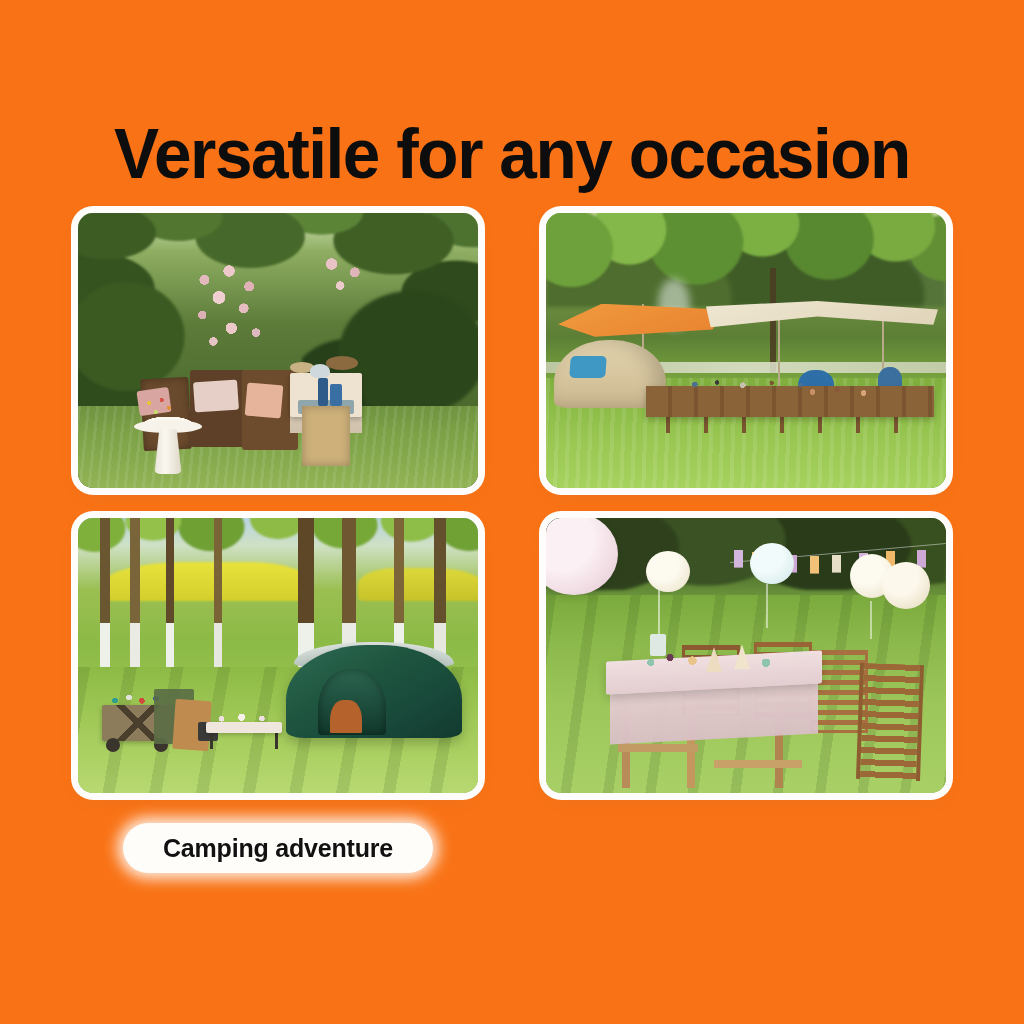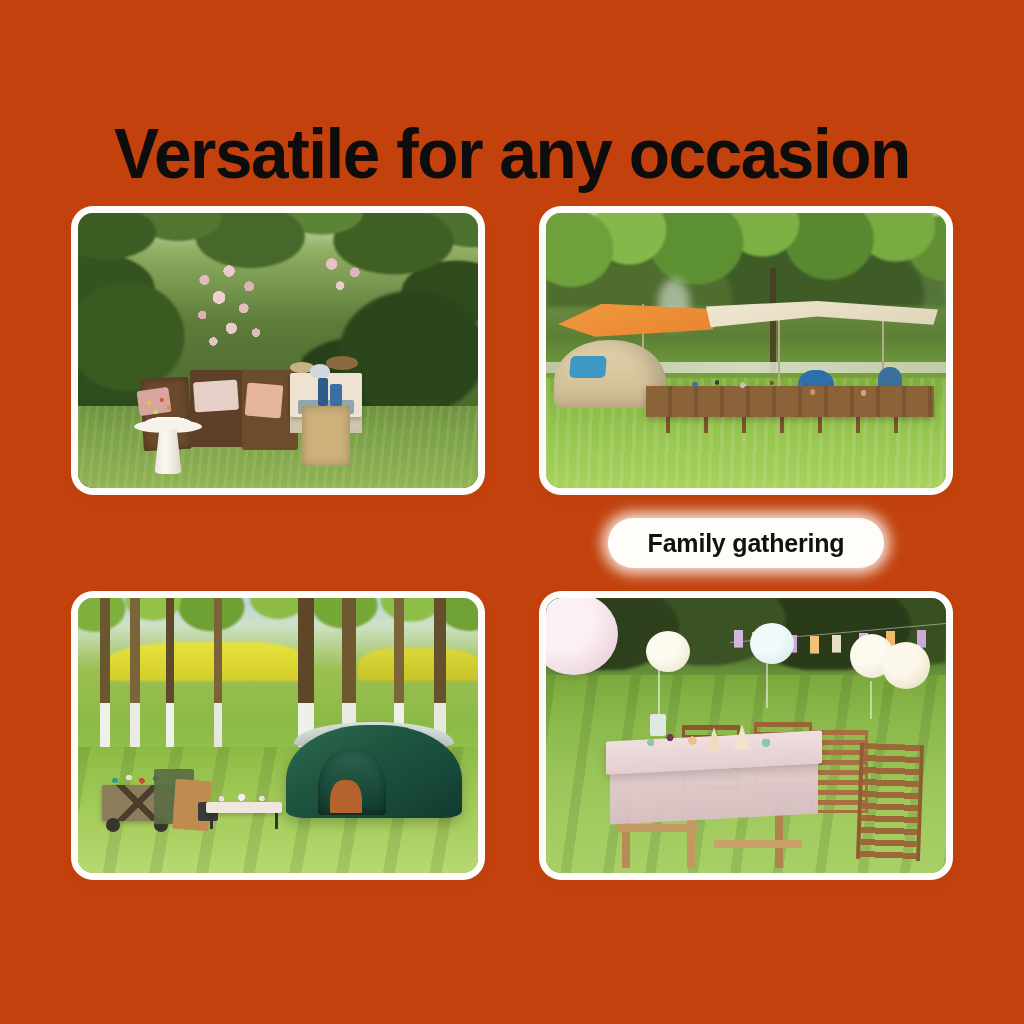--- a/index.html
+++ b/index.html
@@ -13,21 +13,21 @@
     background: #fcf1ea;
     font-family: "Liberation Sans", sans-serif;
     overflow: hidden;
     position: relative;
   }
 
   
   .page {
     position: absolute;
     inset: 0;
-    background: #c2410c;
+    background: #f97316;
   }
 
   
   .headline {
     position: absolute;
     top: 72px;
     left: 0;
     width: 1024px;
     text-align: center;
     font-family: "Liberation Sans Narrow", "Liberation Sans", sans-serif;
@@ -411,23 +411,20 @@
           <div class="f-tent"></div>
           <div class="f-tentwin"></div>
           <div class="f-tent2"></div>
           <div class="f-tent3"></div>
           <div class="f-benchlegs"></div>
           <div class="f-tables"></div>
           <div class="f-items"></div>
           <div class="f-people"></div>
         </div>
       </div>
-      <div class="pill">
-        <span class="pill-label">Family gathering</span>
-      </div>
     </div>
 
     <div class="cell">
       <div class="photo">
         <div class="scene">
           <div class="c-bg"></div>
           <div class="c-yellowhedge"></div>
           <div class="c-yellowhedge2"></div>
           <div class="c-canopy"></div>
           <div class="c-trunks"></div>
@@ -443,20 +440,23 @@
           <div class="c-wheel1"></div>
           <div class="c-wheel2"></div>
           <div class="c-gear"></div>
           <div class="c-chair"></div>
           <div class="c-chair2"></div>
           <div class="c-bucket"></div>
           <div class="c-tablelegs"></div>
           <div class="c-table"></div>
           <div class="c-tableitems"></div>
         </div>
+      </div>
+      <div class="pill">
+        <span class="pill-label">Camping adventure</span>
       </div>
     </div>
 
     <div class="cell">
       <div class="photo">
         <div class="scene">
           <div class="o-bg"></div>
           <div class="o-hedge"></div>
           <div class="o-lawn"></div>
           <div class="o-lawnstripe"></div>

